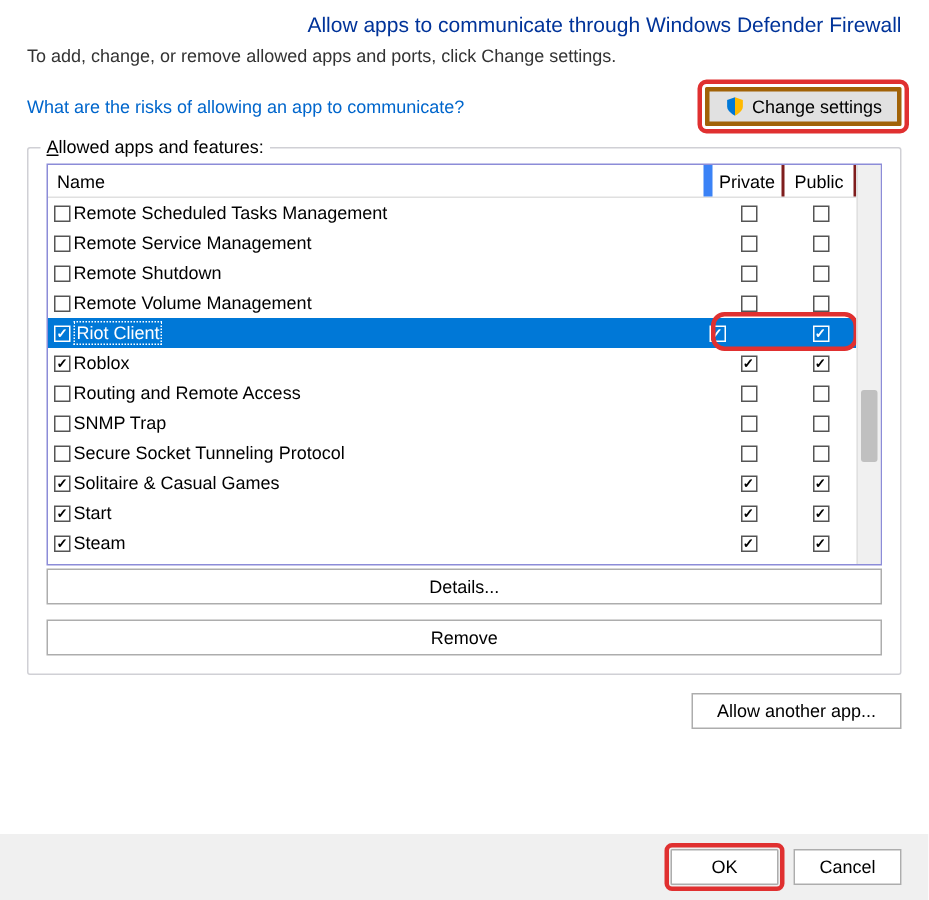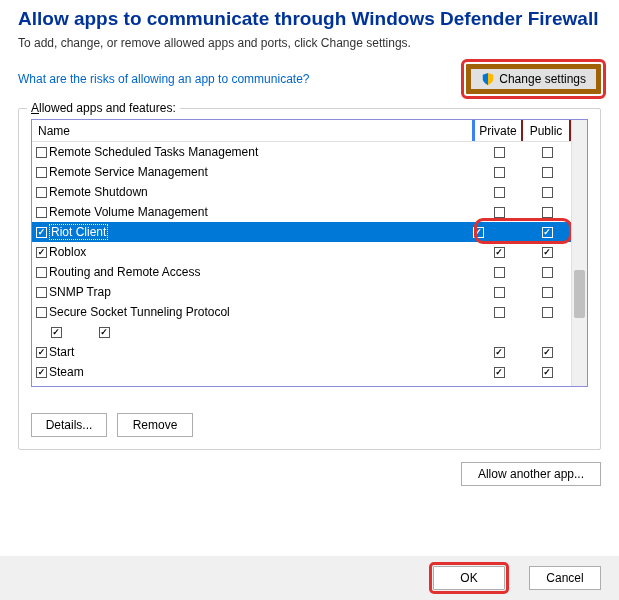--- a/index.html
+++ b/index.html
@@ -10,43 +10,44 @@
       width: 619px;
       height: 600px;
       overflow: hidden;
       position: relative;
     }
     .content {
       padding: 8px 18px 0 18px;
     }
     .title {
       color: #003399;
-      font-size: 19px;
-      font-weight: 700;
+      font-size: 14px;
+      font-weight: 400;
       margin-bottom: 6px;
+      text-align: right;
     }
     .subtitle {
       color: #333;
       font-size: 12px;
       margin-bottom: 14px;
     }
     .risk-row {
       display: flex;
       justify-content: space-between;
       align-items: center;
       margin-bottom: 14px;
     }
     .link {
       color: #0066cc;
       font-size: 12px;
       cursor: pointer;
     }
     .change-settings-btn {
       background: #e1e1e1;
-      border: 5px solid #a16207;
+      border: 3px solid #a16207;
       padding: 3px 10px;
       font-size: 12px;
       display: flex;
       align-items: flex-start;
       gap: 4px;
       cursor: pointer;
       font-family: inherit;
       outline: 3px solid #e03030;
       outline-offset: 2px;
       border-radius: 1px;
@@ -87,21 +88,21 @@
       display: flex;
       border-bottom: 1px solid #e0e0e0;
       background: #fff;
       font-size: 12px;
       height: 22px;
       align-items: center;
     }
     .hdr .col-name {
       flex: 1;
       padding-left: 6px;
-      border-right: 3px solid #3b82f6;
+      border-right: 6px solid #3b82f6;
       height: 100%;
       display: flex;
       align-items: center;
     }
     .hdr .col-chk {
       width: 48px;
       text-align: center;
       border-right: 2px solid #7f1d1d;
       height: 100%;
       display: flex;
@@ -181,23 +182,24 @@
       position: absolute;
       left: 2px;
       right: 2px;
       top: 150px;
       height: 48px;
       background: #c0c0c0;
       border-radius: 2px;
     }
     .under-table-btns {
       display: flex;
-      justify-content: flex-start;
+      justify-content: flex-end;
       gap: 10px;
-      margin-top: 26px;
+      margin-top: 2px;
+      flex-direction: column;
     }
     .win-btn {
       background: #fff;
       border: 1px solid #adadad;
       padding: 4px 0;
       font-size: 12px;
       font-family: inherit;
       cursor: pointer;
       min-width: 76px;
       text-align: center;
@@ -213,21 +215,21 @@
     .footer {
       position: absolute;
       bottom: 0;
       left: 0;
       right: 0;
       height: 44px;
       background: #f0f0f0;
       display: flex;
       justify-content: flex-end;
       align-items: center;
-      gap: 24px;
+      gap: 10px;
       padding-right: 18px;
       padding-left: 12px;
     }
     .ok-btn {
       min-width: 72px;
       outline: 3px solid #e03030;
       outline-offset: 1px;
       border-radius: 1px;
     }
     .cancel-btn {
@@ -369,20 +371,24 @@
                 <span class="label-text">Secure Socket Tunneling Protocol</span>
               </div>
               <div class="chk-cell">
                 <span class="cbox"></span>
               </div>
               <div class="chk-cell">
                 <span class="cbox"></span>
               </div>
             </div>
             <div class="row">
+              <div class="name-cell">
+                <span class="cbox checked"></span>
+                <span class="label-text">Solitaire &amp; Casual Games</span>
+              </div>
               <div class="chk-cell">
                 <span class="cbox checked"></span>
               </div>
               <div class="chk-cell">
                 <span class="cbox checked"></span>
               </div>
             </div>
             <div class="row">
               <div class="name-cell">
                 <span class="cbox checked"></span>

